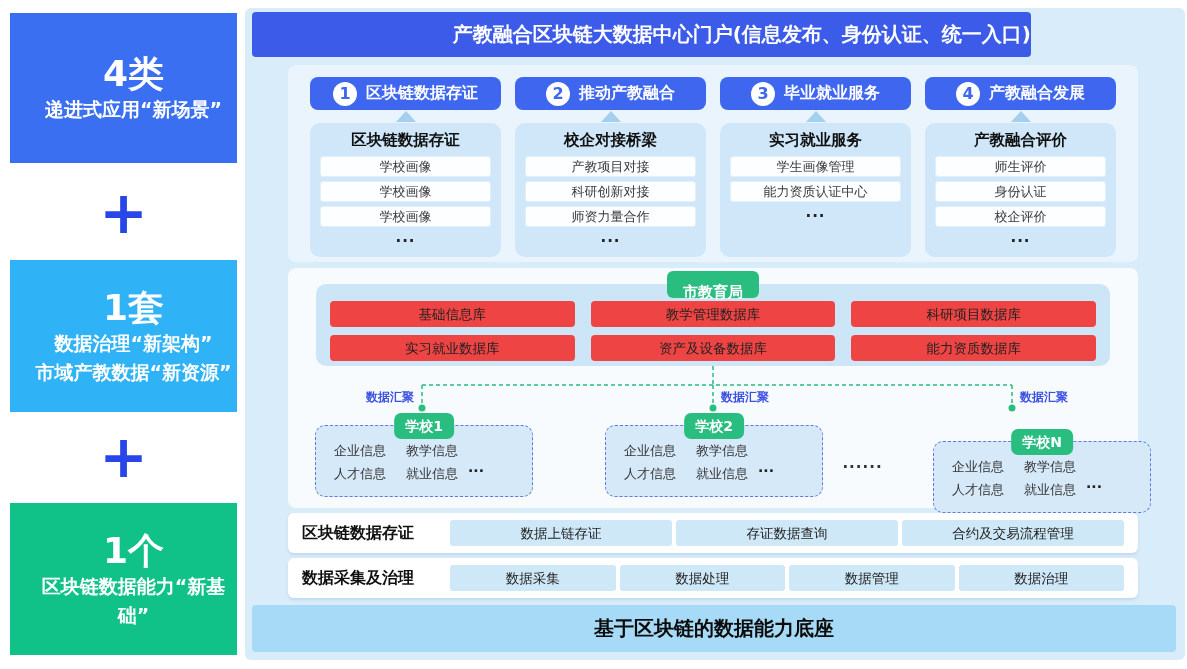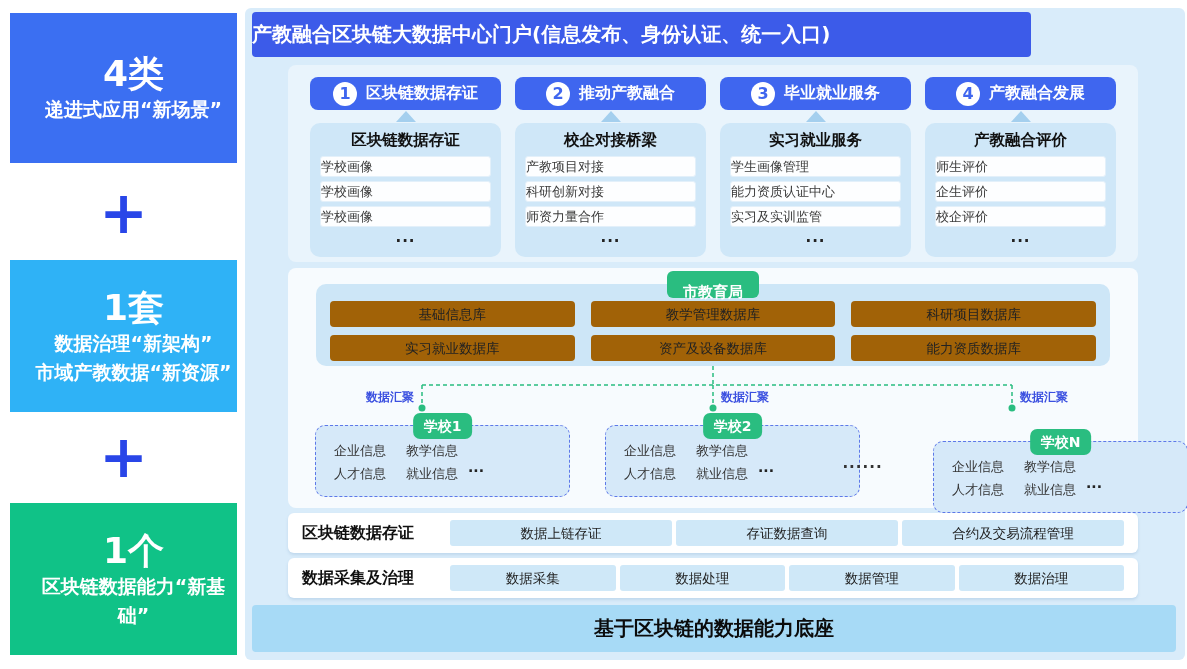--- a/index.html
+++ b/index.html
@@ -8,43 +8,43 @@
 
   
   .sidebar { position:absolute; left:10px; top:0; width:227px; height:669px; }
   .sb-block { position:absolute; left:0; width:227px; display:flex; flex-direction:column; align-items:center; justify-content:center; color:#fff; text-align:center;padding-left:20px; }
   .sb-num { font-size:36px; font-weight:bold; line-height:1.2; }
   .sb-line { font-size:19px; font-weight:bold; line-height:1.5; }
   .sb-plus { position:absolute; left:0; width:227px; text-align:center; font-size:58px; font-weight:bold; color:#2946e8; line-height:50px; }
 
   
   .main { position:absolute; left:245px; top:8px; width:940px; height:652px; background:#d9ecfa; border-radius:6px; }
-  .hdr { position:absolute; left:7px; top:4px; width:779px; height:45px; background:#3c5be9; border-radius:4px; color:#fff; font-size:20px; font-weight:bold; text-align:left; line-height:45px; }
+  .hdr { position:absolute; left:7px; top:4px; width:779px; height:45px; background:#3c5be9; border-radius:4px; color:#fff; font-size:20px; font-weight:bold; text-align:right; line-height:45px; }
 
   
   .apps { position:absolute; left:43px; top:57px; width:850px; height:197px; background:#e9f4fc; border-radius:8px; display:flex; gap:14px; padding:12px 22px 0 22px; }
   .app-col { flex:1; display:flex; flex-direction:column; }
   .app-badge { height:33px; background:#3f66ef; border-radius:8px; display:flex; align-items:center; justify-content:center; gap:9px; }
   .app-badge .circ { width:24px; height:24px; border-radius:50%; background:#fff; color:#3f66ef; font-size:16px; font-weight:bold; text-align:center; line-height:24px; }
   .app-badge .blabel { color:#fff; font-size:16px; font-weight:bold; }
   .up-arrow { width:0; height:0; margin:1px auto 0 auto; border-left:10px solid transparent; border-right:10px solid transparent; border-bottom:11px solid #a4cfee; }
   .app-card { height:134px; margin-top:1px; background:#cfe7f8; border-radius:10px; padding-top:5px; }
   .card-title { text-align:center; font-size:15.5px; font-weight:bold; color:#101010; height:24px; line-height:24px; }
-  .card-item { margin:4px 10px 0 10px; height:21px; background:#fdfeff; border:1px solid #e3f0fa; border-radius:3px; font-size:13px; color:#3a3a3a; text-align:left; line-height:19px; }
+  .card-item { margin:4px 10px 0 10px; height:21px; background:#fdfeff; border:1px solid #e3f0fa; border-radius:3px; font-size:13px; color:#3a3a3a; text-align:center; line-height:19px; }
   .card-more { text-align:center; font-size:15px; font-weight:bold; color:#222; margin-top:1px; letter-spacing:1px; }
 
   
   .mid { position:absolute; left:43px; top:260px; width:850px; height:240px; background:#f7fbfe; border-radius:8px; }
   .db-card { position:absolute; left:28px; top:16px; width:794px; height:82px; background:#cde6f7; border-radius:10px; }
   .bureau-badge { position:absolute; top:-13px; left:50%; transform:translateX(-50%); height:27px; padding:8px 16px; background:#2abd80; border-radius:6px; color:#fff; font-size:15px; font-weight:bold; line-height:27px; white-space:nowrap; }
   .db-grid { position:absolute; left:14px; right:14px; top:17px; bottom:8px; display:grid; grid-template-columns:1fr 1fr 1fr; grid-template-rows:26px 26px; column-gap:16px; row-gap:8px; }
-  .db-box { background:#a16207; border-radius:4px; font-size:13.5px; color:#222; text-align:center; line-height:26px; }
+  .db-box { background:#ef4444; border-radius:4px; font-size:13.5px; color:#222; text-align:center; line-height:26px; }
   .conn-svg { position:absolute; left:0; top:0; width:850px; height:240px; pointer-events:none; }
   .agg-label { position:absolute; top:121px; font-size:12px; font-weight:bold; color:#3b50e0; white-space:nowrap; }
-  .school-box { position:absolute; top:157px; width:255px; height:72px; background:#d6e9f9; border:1.5px dashed #5d78e9; border-radius:10px; }
+  .school-box { position:absolute; top:157px; width:218px; height:72px; background:#d6e9f9; border:1.5px dashed #5d78e9; border-radius:10px; }
   .school-badge { position:absolute; top:-13px; left:50%; transform:translateX(-50%); height:26px; padding:0 11px; background:#2abd80; border-radius:7px; color:#fff; font-size:14px; font-weight:bold; line-height:26px; white-space:nowrap; }
   .school-content { display:flex; align-items:center; padding:16px 20px 0 18px; }
   .school-grid { display:grid; grid-template-columns:auto auto; column-gap:20px; row-gap:5px; }
   .school-item { font-size:13px; color:#333; white-space:nowrap; }
   .school-more { font-size:14px; font-weight:bold; color:#222; margin-left:10px; margin-top:8px; }
   .mid-dots { position:absolute; left:532px; width:85px; top:186px; text-align:center; font-size:15px; font-weight:bold; color:#333; letter-spacing:1px; }
 
   
   .cap-row { position:absolute; left:43px; width:850px; height:40px; background:#ffffff; border-radius:6px; display:flex; align-items:center; padding:0 14px; box-shadow:0 2px 3px rgba(120,160,200,0.25); }
   .cap-label { width:148px; font-size:16px; font-weight:bold; color:#101010; white-space:nowrap; }
@@ -112,35 +112,34 @@
     <div class="app-col">
       <div class="app-badge">
         <span class="circ">3</span>
         <span class="blabel">毕业就业服务</span>
       </div>
       <div class="up-arrow"></div>
       <div class="app-card">
         <div class="card-title">实习就业服务</div>
         <div class="card-item">学生画像管理</div>
         <div class="card-item">能力资质认证中心</div>
-        <div class="card-item">实习及实训监管</div>
         <div class="card-more">...</div>
       </div>
     </div>
 
     <div class="app-col">
       <div class="app-badge">
         <span class="circ">4</span>
         <span class="blabel">产教融合发展</span>
       </div>
       <div class="up-arrow"></div>
       <div class="app-card">
         <div class="card-title">产教融合评价</div>
         <div class="card-item">师生评价</div>
-        <div class="card-item">企生评价</div>
+        <div class="card-item">身份认证</div>
         <div class="card-item">校企评价</div>
         <div class="card-more">...</div>
       </div>
     </div>
   </div>
 
   <div class="mid">
 
     <div class="db-card">
       <div class="bureau-badge">市教育局</div>

